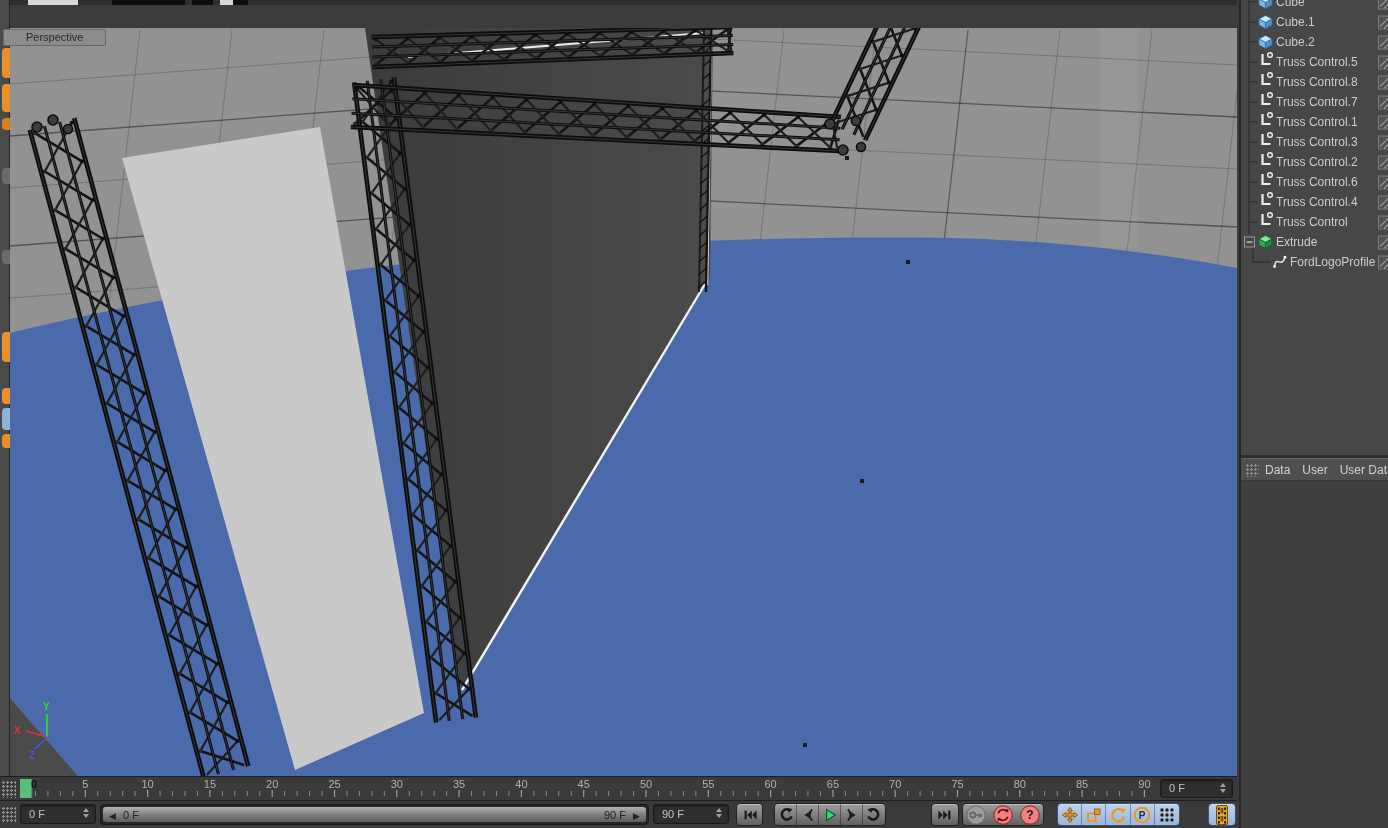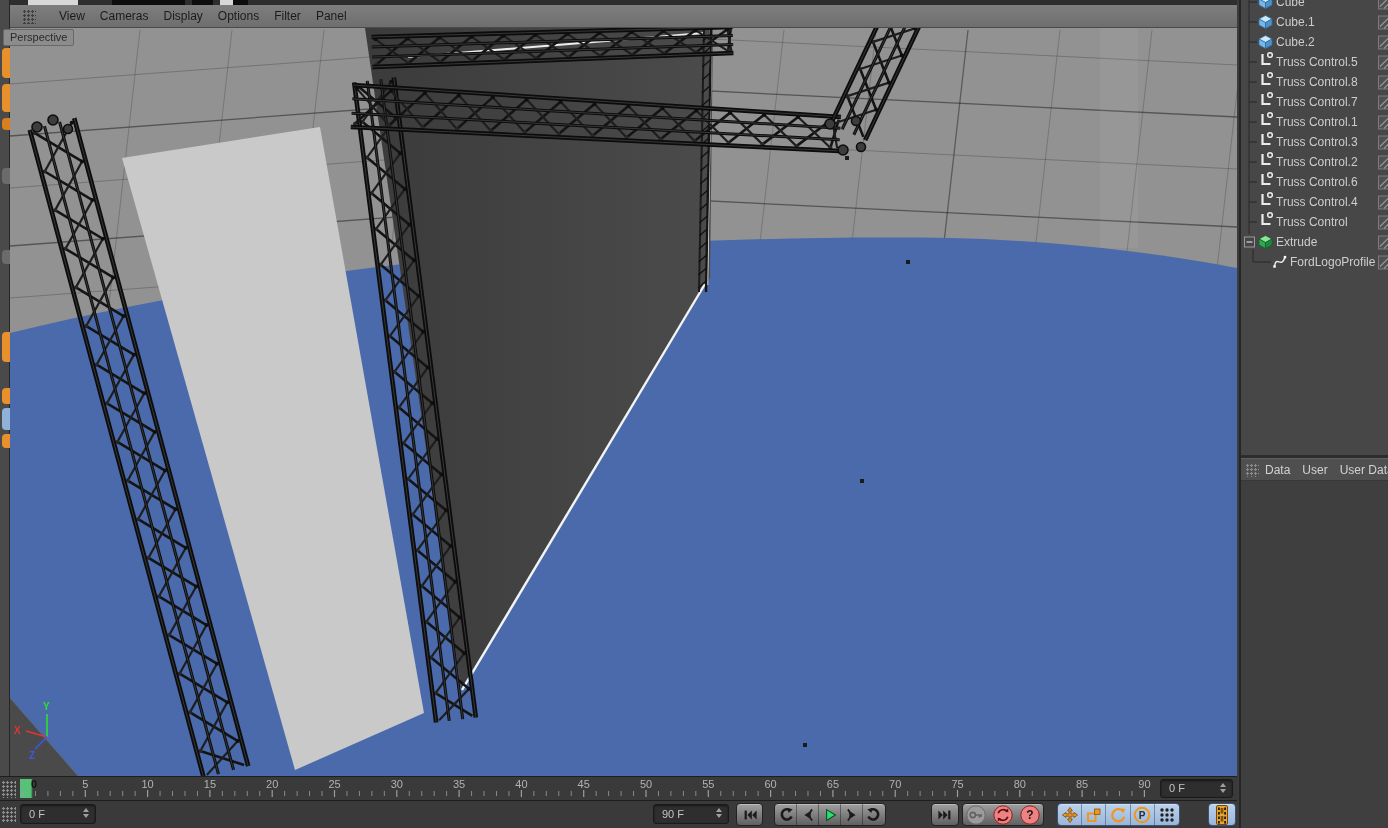--- a/index.html
+++ b/index.html
@@ -13,21 +13,21 @@
   
   #left-strip{left:0;top:0;width:10px;height:776px;background:#4a4a4a;border-right:1px solid #262626;}
   #left-strip .sliver{position:absolute;left:2px;width:9px;border-radius:4px 0 0 4px;}
   
   #vp-menubar{left:10px;top:5px;width:1227px;height:23px;background:linear-gradient(#7e7e7e,#6e6e6e);border-bottom:1px solid #4a4a4a;display:flex;align-items:center;padding-left:28px;gap:15px;}
   #vp-menubar .menu-item{font-size:12px;color:#1b1b1b;cursor:default;}
   #vp-nav{position:absolute;right:6px;top:3px;display:flex;gap:3px;}
   #vp-nav svg{display:block;}
   
   #vp-canvas{left:10px;top:28px;width:1227px;height:748px;background:#929292;}
-  #persp-label{left:3px;top:29px;height:17px;line-height:15px;padding:0 6px;background:#8c8c8c;border:1px solid #686868;border-radius:2px;font-size:11px;color:#2a2a2a;z-index:5;}
+  #persp-label{left:3px;top:29px;height:17px;line-height:15px;padding:0 22px;background:#8c8c8c;border:1px solid #686868;border-radius:2px;font-size:11px;color:#2a2a2a;z-index:5;}
   
   #ruler{left:0;top:776px;width:1237px;height:25px;background:#3a3a3a;border-top:1px solid #1e1e1e;border-bottom:1px solid #1e1e1e;}
   #ruler-field,#start-field,#end-field{position:absolute;background:#2e2e2e;border:1px solid #1a1a1a;border-radius:3px;color:#c3c3c3;font-size:11px;box-shadow:inset 0 1px 2px rgba(0,0,0,.5);}
   #ruler-field{left:1160px;top:2px;width:73px;height:19px;line-height:17px;padding-left:8px;}
   .spin{position:absolute;right:4px;top:50%;margin-top:-6px;width:8px;height:12px;}
   .spin i{display:block;width:0;height:0;border-left:3.5px solid transparent;border-right:3.5px solid transparent;}
   .spin .up{border-bottom:4.5px solid #a0a0a0;margin-bottom:2px;}
   .spin .dn{border-top:4.5px solid #a0a0a0;}
   
   #transport{left:0;top:801px;width:1237px;height:27px;background:#3a3a3a;}
@@ -67,31 +67,20 @@
     <div class="sliver" style="top:84px;height:28px;background:#e8912c"></div>
     <div class="sliver" style="top:118px;height:12px;background:#d97f1e"></div>
     <div class="sliver" style="top:168px;height:16px;background:#6b6b6b"></div>
     <div class="sliver" style="top:250px;height:14px;background:#6b6b6b"></div>
     <div class="sliver" style="top:332px;height:30px;background:#e8912c"></div>
     <div class="sliver" style="top:388px;height:16px;background:#e8912c"></div>
     <div class="sliver" style="top:408px;height:22px;background:#8fb2d8"></div>
     <div class="sliver" style="top:434px;height:14px;background:#e8912c"></div>
   </div>
 
-  <div id="vp-menubar" class="abs">
-    <div class="grip" style="left:13px;top:5px;width:13px;height:14px;--dot:#3e3e3e"></div>
-    <span style="width:6px"></span>
-
-  <span class="menu-item">View</span>
-      <span class="menu-item">Cameras</span>
-      <span class="menu-item">Display</span>
-      <span class="menu-item">Options</span>
-      <span class="menu-item">Filter</span>
-      <span class="menu-item">Panel</span>
-    </div>
   <div id="vp-nav">
       <span>
         <svg width="18" height="18" viewBox="0 0 18 18">
           <path d="M9,1.6 11.3,4.9 H9.9 V8.1 H13.1 V6.7 L16.4,9 13.1,11.3 V9.9 H9.9 V13.1 H11.3 L9,16.4 6.7,13.1 H8.1 V9.9 H4.9 V11.3 L1.6,9 4.9,6.7 V8.1 H8.1 V4.9 H6.7z" style="fill:#2d2d2d"></path>
         </svg>
       </span>
       <span>
         <svg width="18" height="18" viewBox="0 0 18 18">
           <path d="M9,1.2 11.6,4.9 H9.9 V13.1 H11.6 L9,16.8 6.4,13.1 H8.1 V4.9 H6.4z" style="fill:#2d2d2d"></path>
         </svg>
@@ -633,20 +622,28 @@
 
   <div id="transport" class="abs">
     <div class="grip" style="left:2px;top:6px;width:14px;height:16px;--dot:#8f8f8f"></div>
     <div id="start-field">
       <span>0 F</span>
       <span class="spin">
           <i class="up"></i>
           <i class="dn"></i>
         </span>
     </div>
+    <div id="range-slider">
+      <div id="range-bar">
+        <span><span style="font-size:9px">◀</span>
+          <span style="margin-left:4px">0 F</span></span>
+        <span><span style="margin-right:4px">90 F</span>
+          <span style="font-size:9px">▶</span></span>
+      </div>
+    </div>
     <div id="end-field">
       <span>90 F</span>
       <span class="spin">
           <i class="up"></i>
           <i class="dn"></i>
         </span>
     </div>
     <div id="pb-holder">
         <div class="tbtn" style="left: 736px; width: 27px;">
           <svg width="16" height="16" viewBox="0 0 16 16">

